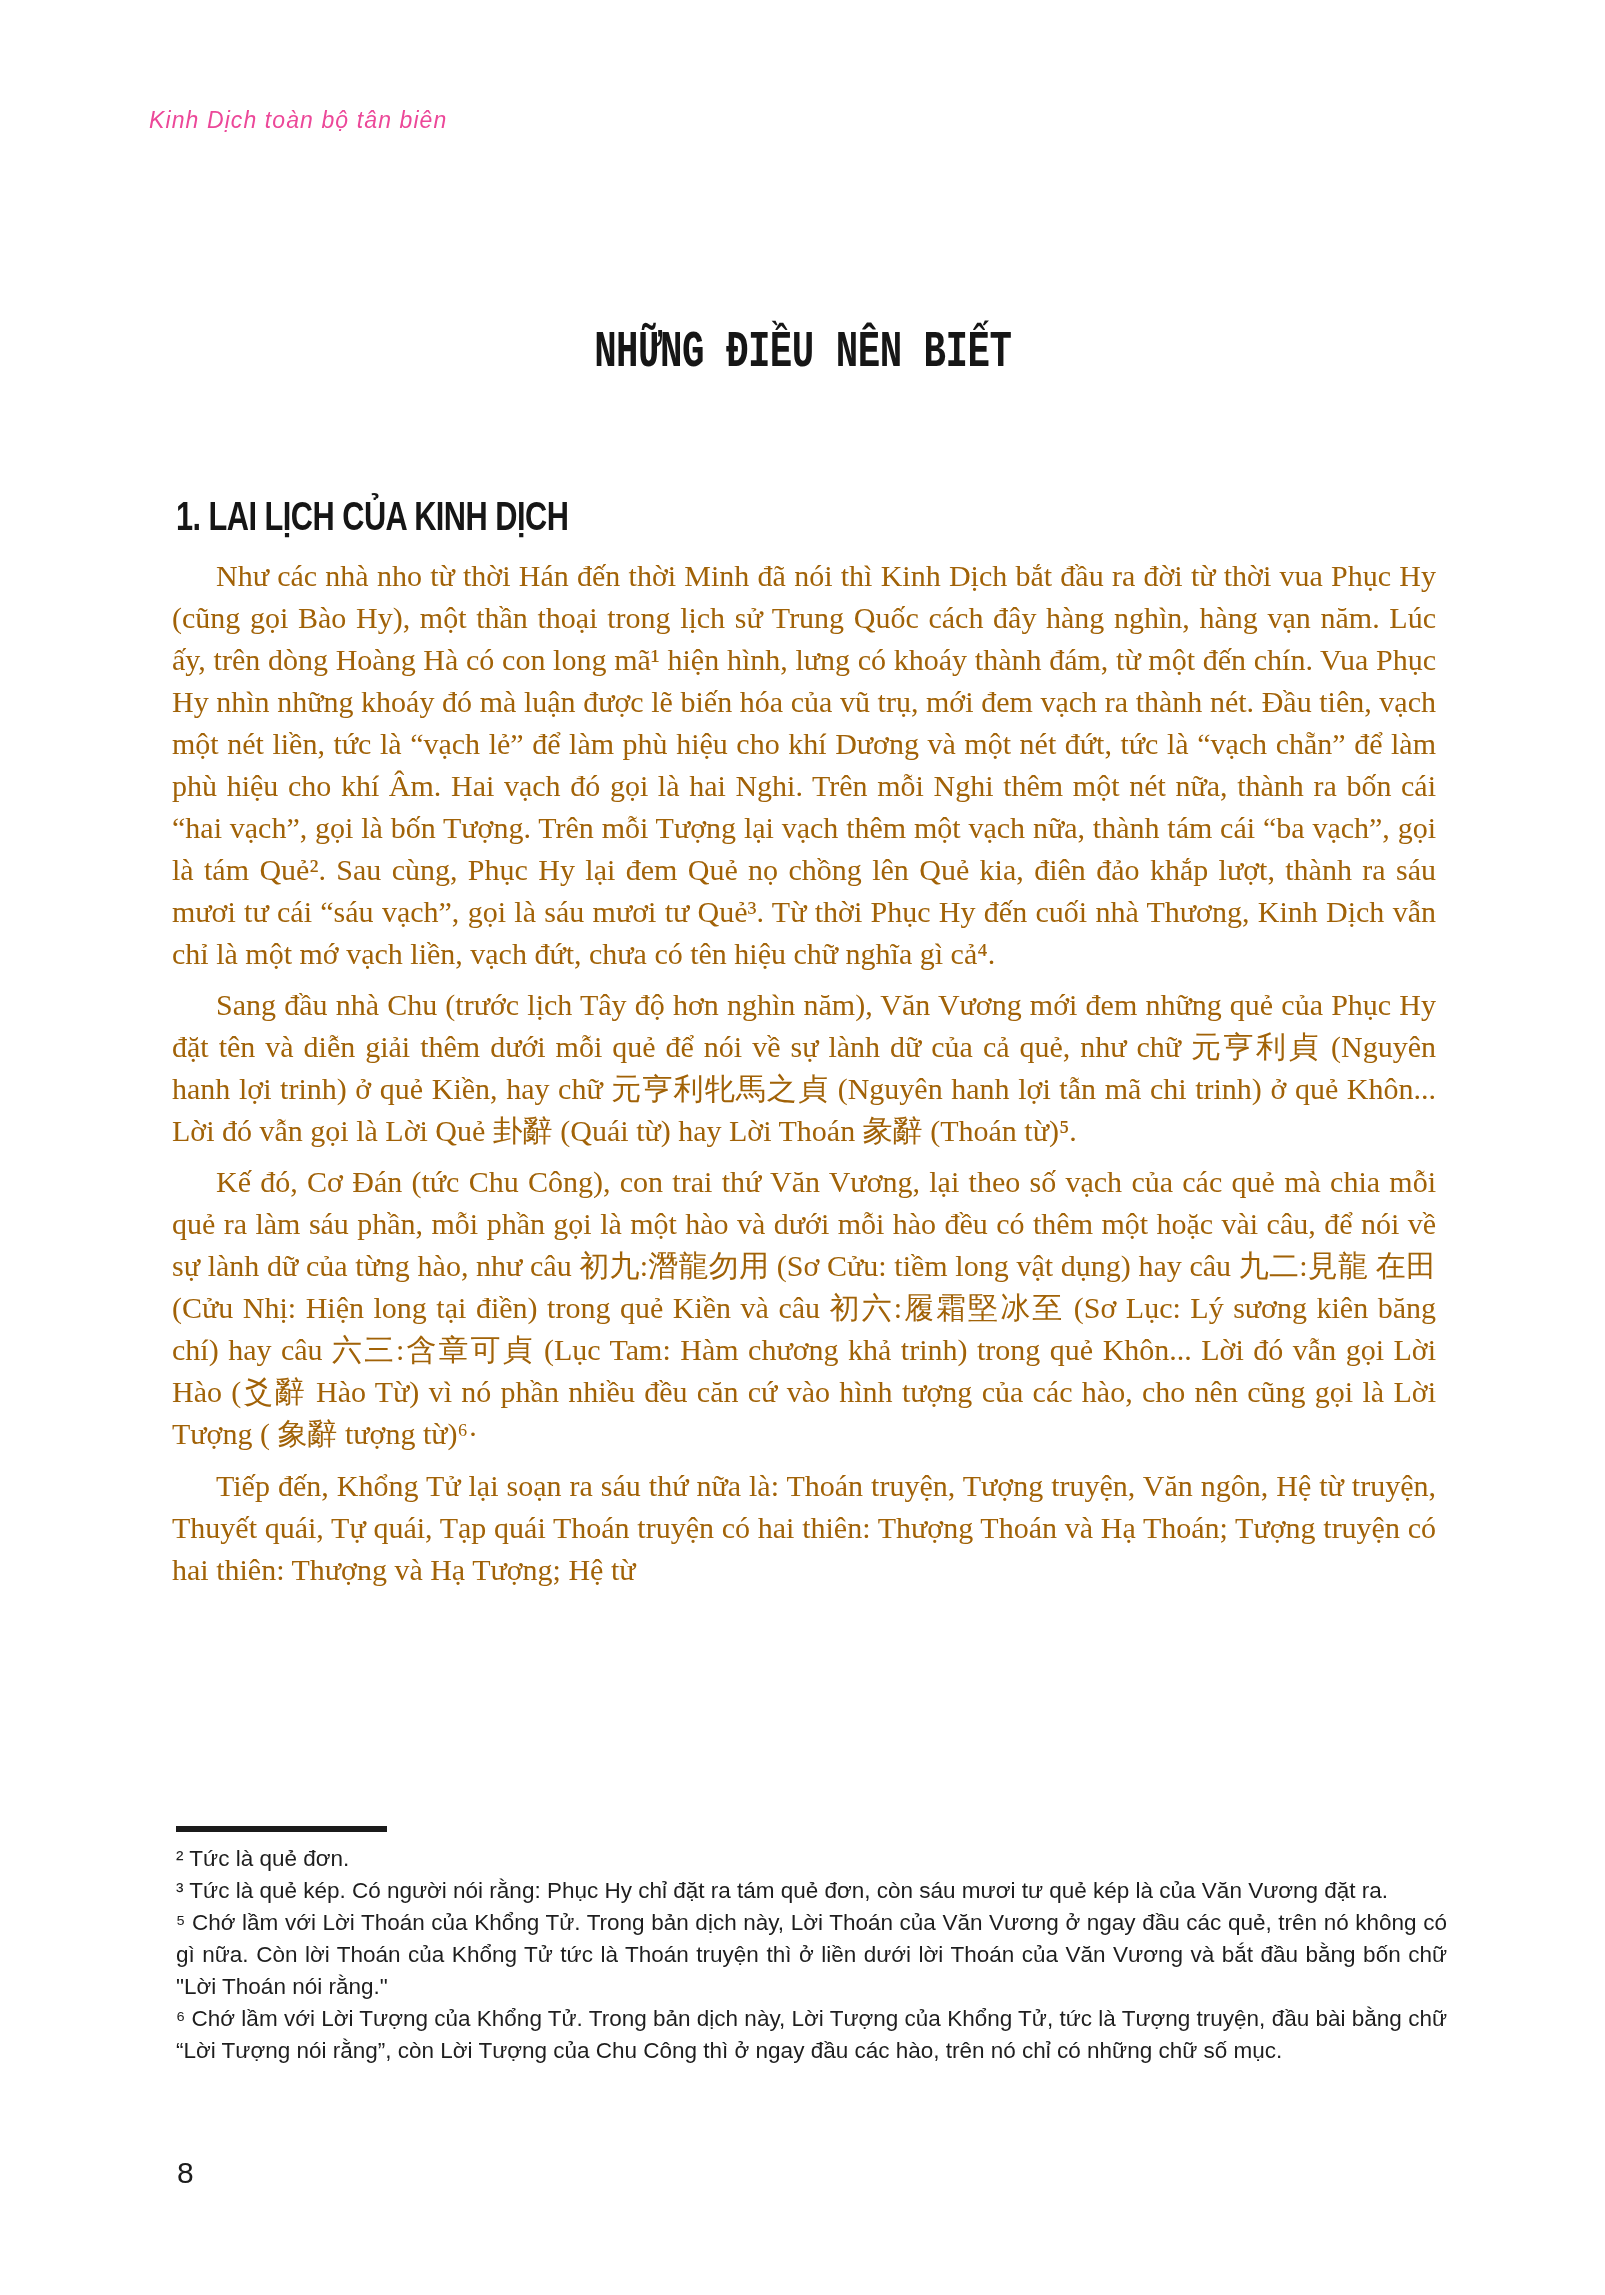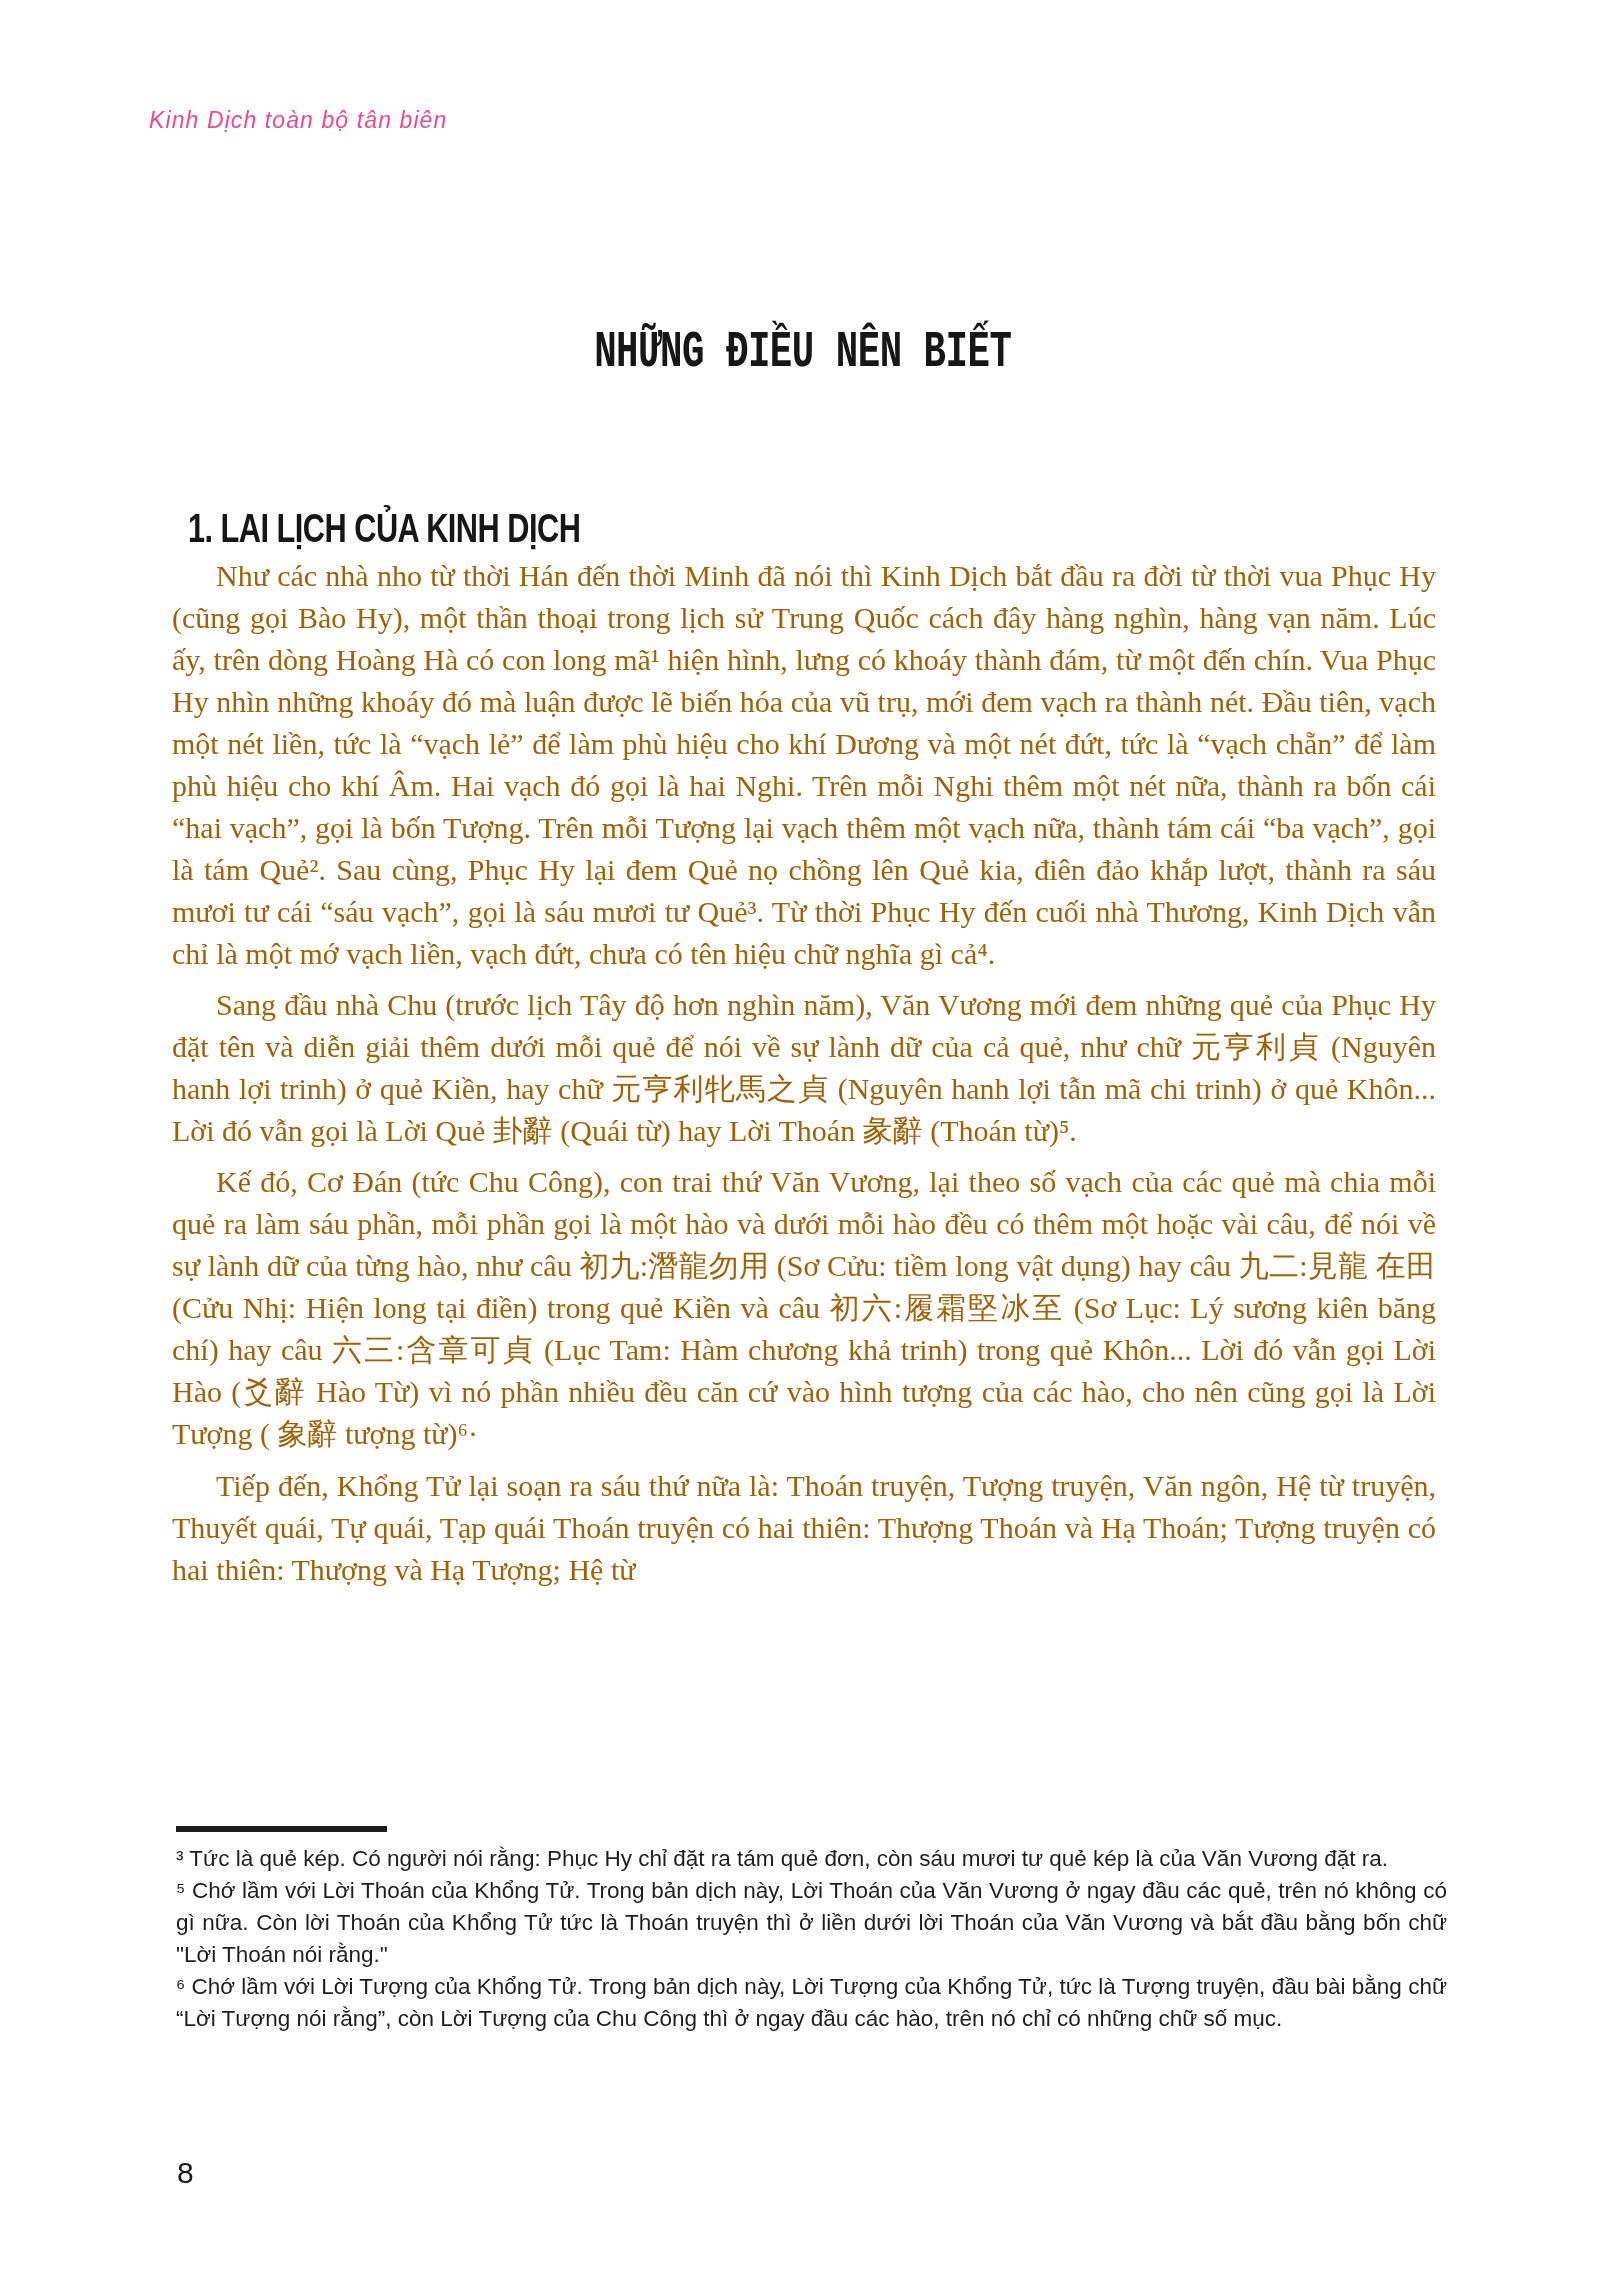--- a/index.html
+++ b/index.html
@@ -44,21 +44,21 @@
   .title .cond {
     display: inline-block;
     transform: scaleX(0.72);
     transform-origin: center;
     letter-spacing: -0.7px;
   }
   .section-heading {
     position: absolute;
     top: 494px;
     left: 176px;
-    margin: 12px;
+    margin: 0;
     font-family: "Liberation Sans", "DejaVu Sans", sans-serif;
     font-weight: bold;
     font-size: 41px;
     line-height: 45px;
     color: #161616;
     white-space: nowrap;
   }
   .section-heading .cond {
     display: inline-block;
     transform: scaleX(0.75);
@@ -129,20 +129,21 @@
   <div class="body-text">
     <p>Như các nhà nho từ thời Hán đến thời Minh đã nói thì Kinh Dịch bắt đầu ra đời từ thời vua Phục Hy (cũng gọi Bào Hy), một thần thoại trong lịch sử Trung Quốc cách đây hàng nghìn, hàng vạn năm. Lúc ấy, trên dòng Hoàng Hà có con long mã¹ hiện hình, lưng có khoáy thành đám, từ một đến chín. Vua Phục Hy nhìn những khoáy đó mà luận được lẽ biến hóa của vũ trụ, mới đem vạch ra thành nét. Đầu tiên, vạch một nét liền, tức là “vạch lẻ” để làm phù hiệu cho khí Dương và một nét đứt, tức là “vạch chẵn” để làm phù hiệu cho khí Âm. Hai vạch đó gọi là hai Nghi. Trên mỗi Nghi thêm một nét nữa, thành ra bốn cái “hai vạch”, gọi là bốn Tượng. Trên mỗi Tượng lại vạch thêm một vạch nữa, thành tám cái “ba vạch”, gọi là tám Quẻ². Sau cùng, Phục Hy lại đem Quẻ nọ chồng lên Quẻ kia, điên đảo khắp lượt, thành ra sáu mươi tư cái “sáu vạch”, gọi là sáu mươi tư Quẻ³. Từ thời Phục Hy đến cuối nhà Thương, Kinh Dịch vẫn chỉ là một mớ vạch liền, vạch đứt, chưa có tên hiệu chữ nghĩa gì cả⁴.</p>
     <p>Sang đầu nhà Chu (trước lịch Tây độ hơn nghìn năm), Văn Vương mới đem những quẻ của Phục Hy đặt tên và diễn giải thêm dưới mỗi quẻ để nói về sự lành dữ của cả quẻ, như chữ 元亨利貞 (Nguyên hanh lợi trinh) ở quẻ Kiền, hay chữ 元亨利牝馬之貞 (Nguyên hanh lợi tẫn mã chi trinh) ở quẻ Khôn... Lời đó vẫn gọi là Lời Quẻ 卦辭 (Quái từ) hay Lời Thoán 彖辭 (Thoán từ)⁵.</p>
     <p>Kế đó, Cơ Đán (tức Chu Công), con trai thứ Văn Vương, lại theo số vạch của các quẻ mà chia mỗi quẻ ra làm sáu phần, mỗi phần gọi là một hào và dưới mỗi hào đều có thêm một hoặc vài câu, để nói về sự lành dữ của từng hào, như câu 初九:潛龍勿用 (Sơ Cửu: tiềm long vật dụng) hay câu 九二:見龍 在田 (Cửu Nhị: Hiện long tại điền) trong quẻ Kiền và câu 初六:履霜堅冰至 (Sơ Lục: Lý sương kiên băng chí) hay câu 六三:含章可貞 (Lục Tam: Hàm chương khả trinh) trong quẻ Khôn... Lời đó vẫn gọi Lời Hào (爻辭 Hào Từ) vì nó phần nhiều đều căn cứ vào hình tượng của các hào, cho nên cũng gọi là Lời Tượng ( 象辭 tượng từ)⁶·</p>
     <p>Tiếp đến, Khổng Tử lại soạn ra sáu thứ nữa là: Thoán truyện, Tượng truyện, Văn ngôn, Hệ từ truyện, Thuyết quái, Tự quái, Tạp quái Thoán truyện có hai thiên: Thượng Thoán và Hạ Thoán; Tượng truyện có hai thiên: Thượng và Hạ Tượng; Hệ từ</p>
   </div>
 
   <div class="footnote-rule"></div>
 
   <div class="footnotes">
+    <p>² Tức là quẻ đơn.</p>
     <p>³ Tức là quẻ kép. Có người nói rằng: Phục Hy chỉ đặt ra tám quẻ đơn, còn sáu mươi tư quẻ kép là của Văn Vương đặt ra.</p>
     <p>⁵ Chớ lầm với Lời Thoán của Khổng Tử. Trong bản dịch này, Lời Thoán của Văn Vương ở ngay đầu các quẻ, trên nó không có gì nữa. Còn lời Thoán của Khổng Tử tức là Thoán truyện thì ở liền dưới lời Thoán của Văn Vương và bắt đầu bằng bốn chữ "Lời Thoán nói rằng."</p>
     <p>⁶ Chớ lầm với Lời Tượng của Khổng Tử. Trong bản dịch này, Lời Tượng của Khổng Tử, tức là Tượng truyện, đầu bài bằng chữ “Lời Tượng nói rằng”, còn Lời Tượng của Chu Công thì ở ngay đầu các hào, trên nó chỉ có những chữ số mục.</p>
   </div>
 
   <div class="page-number">8</div>
 
 </div>
 
 

